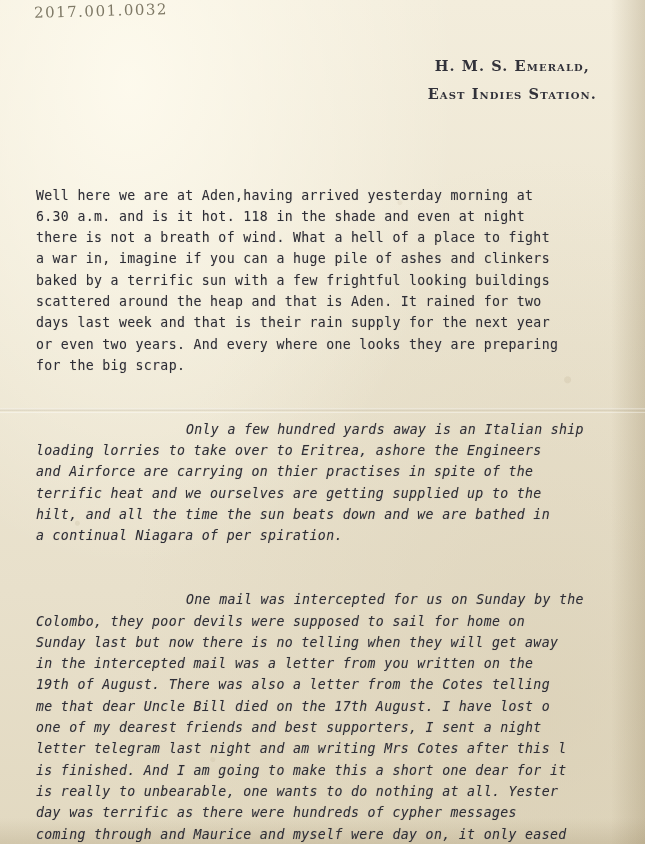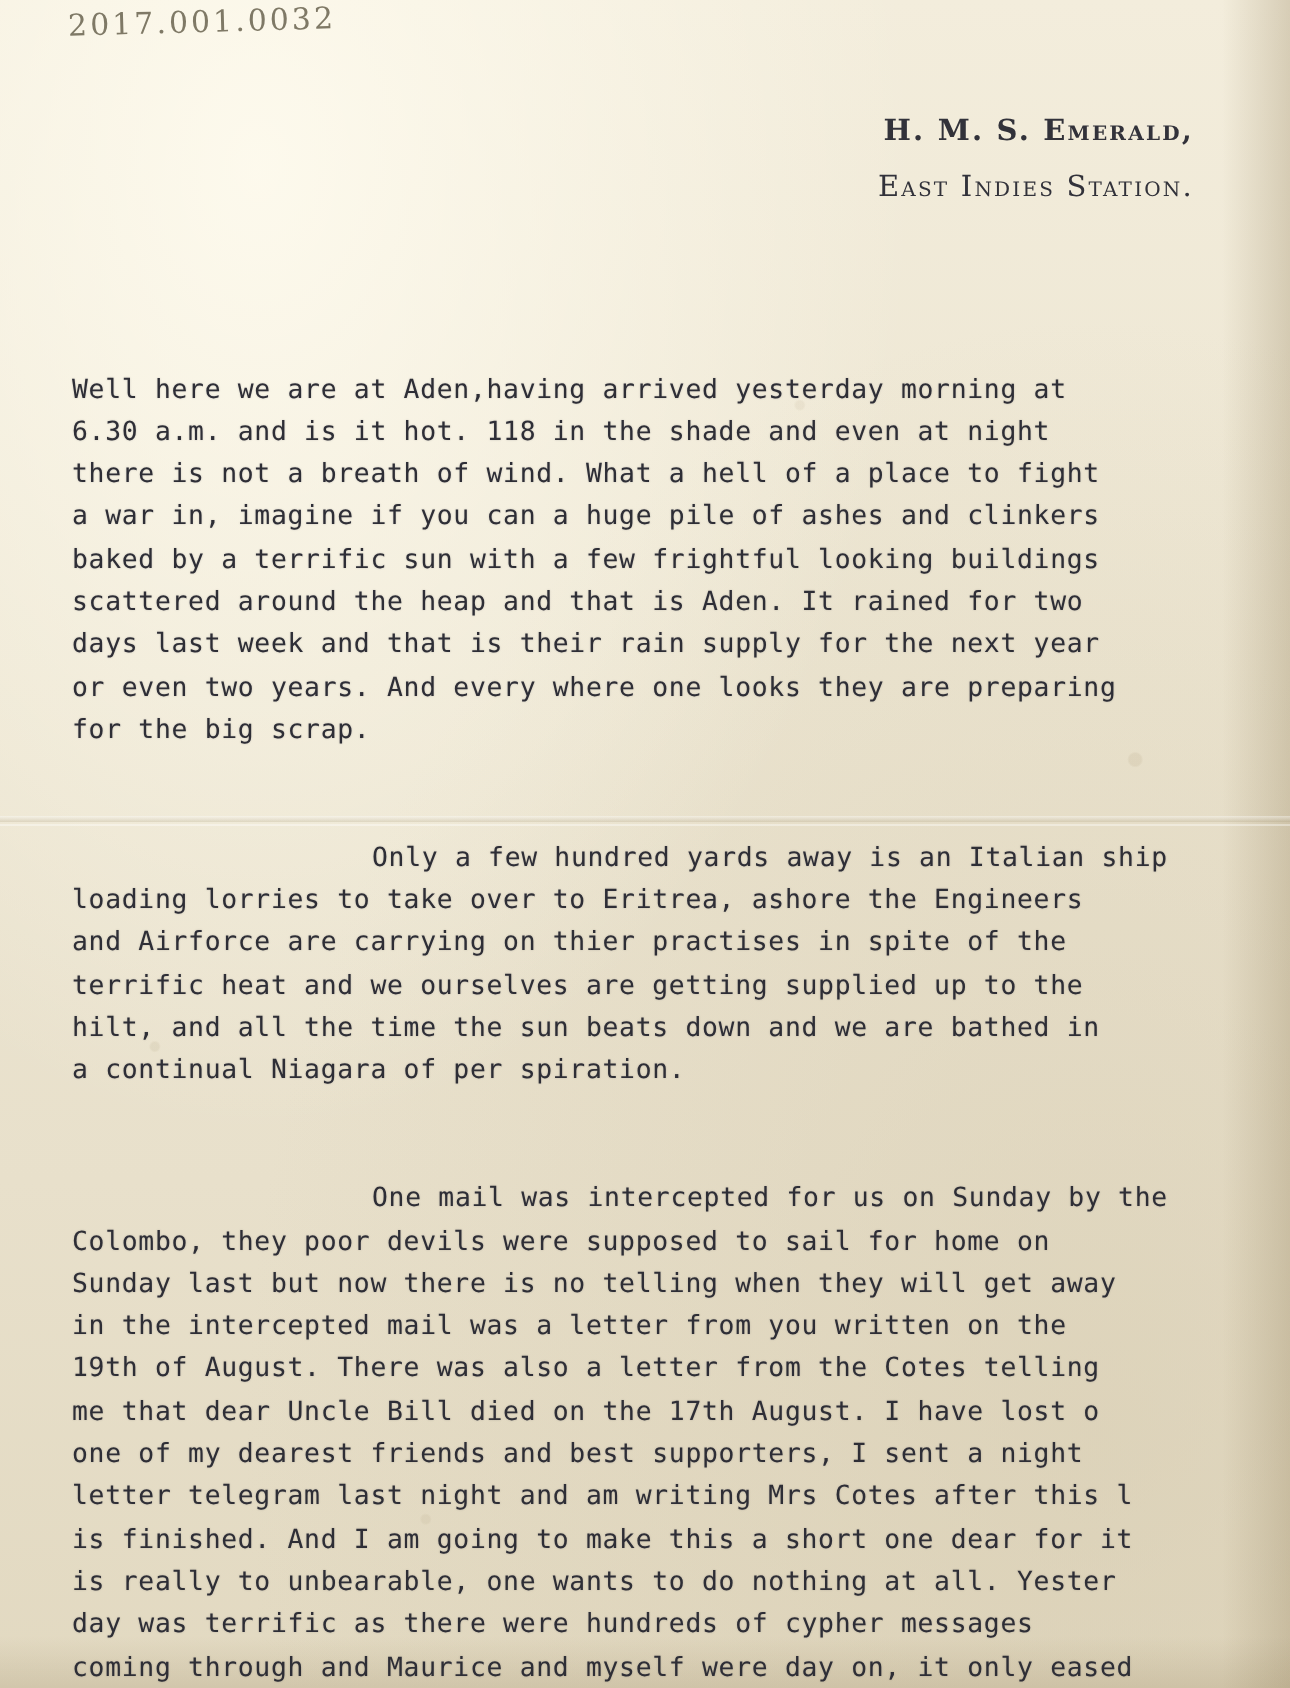--- a/index.html
+++ b/index.html
@@ -74,48 +74,48 @@
     transform: rotate(-1.6deg);
     opacity: .85;
     white-space: nowrap;
   }
 
   
   .letterhead {
     position: absolute;
     right: 48px;
     top: 52px;
-    text-align: right;
+    text-align: center;
     font-family: "DejaVu Serif", "Liberation Serif", serif;
     font-size: 14.5px;
     letter-spacing: 1.1px;
     line-height: 28px;
     color: #32323a;
     font-variant: small-caps;
     white-space: nowrap;
   }
   .letterhead .line-1 { font-weight: 700; }
-  .letterhead .line-2 { font-weight: 400; }
+  .letterhead .line-2 { font-weight: 700; }
 
   
   .body-text {
     position: absolute;
     left: 36px;
     top: 126px;
     width: 606px;
     font-size: 13.2px;
     line-height: 21.3px;
     letter-spacing: 0.35px;
     white-space: pre-wrap;
     color: #2e2e36;
     text-shadow: 0 0 1px rgba(60,60,70,0.25);
   }
   .para { margin: 16px 0 0 0; }
   .para + .para { margin-top: 0; }
-  .indent-first { text-indent: 150px; }
+  .indent-first { text-indent: 150px; font-style: italic; }
 </style>
 </head>
 <body>
 
 <div id="page">
 
   <div class="edge-shadow"></div>
   <div class="edge-shadow-bottom"></div>
   <div class="crease c1"></div>
   <div class="crease c2"></div>

